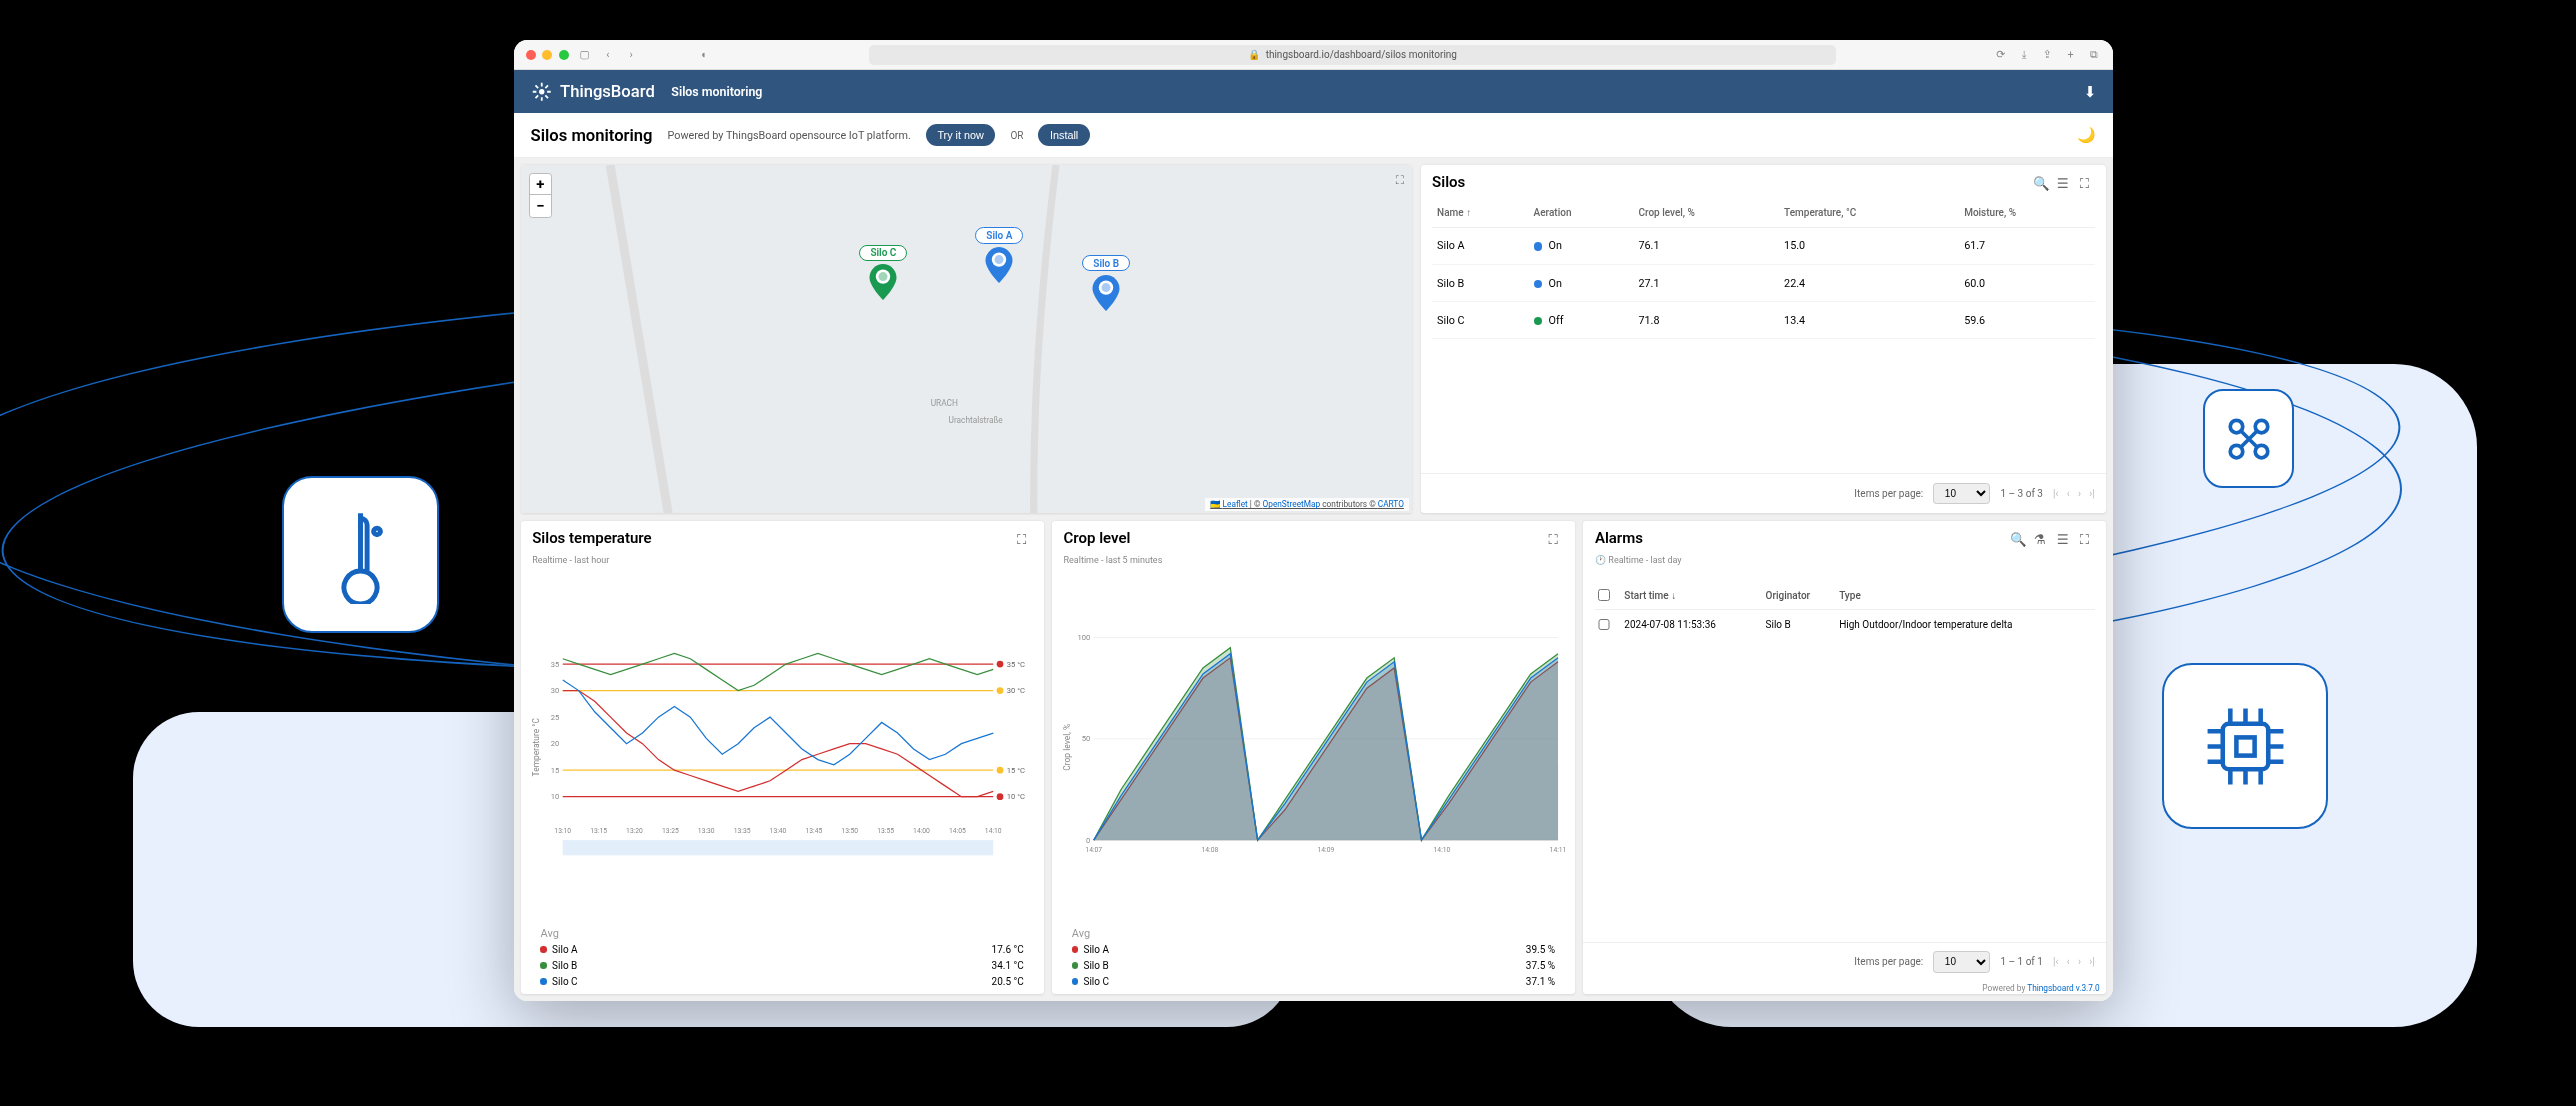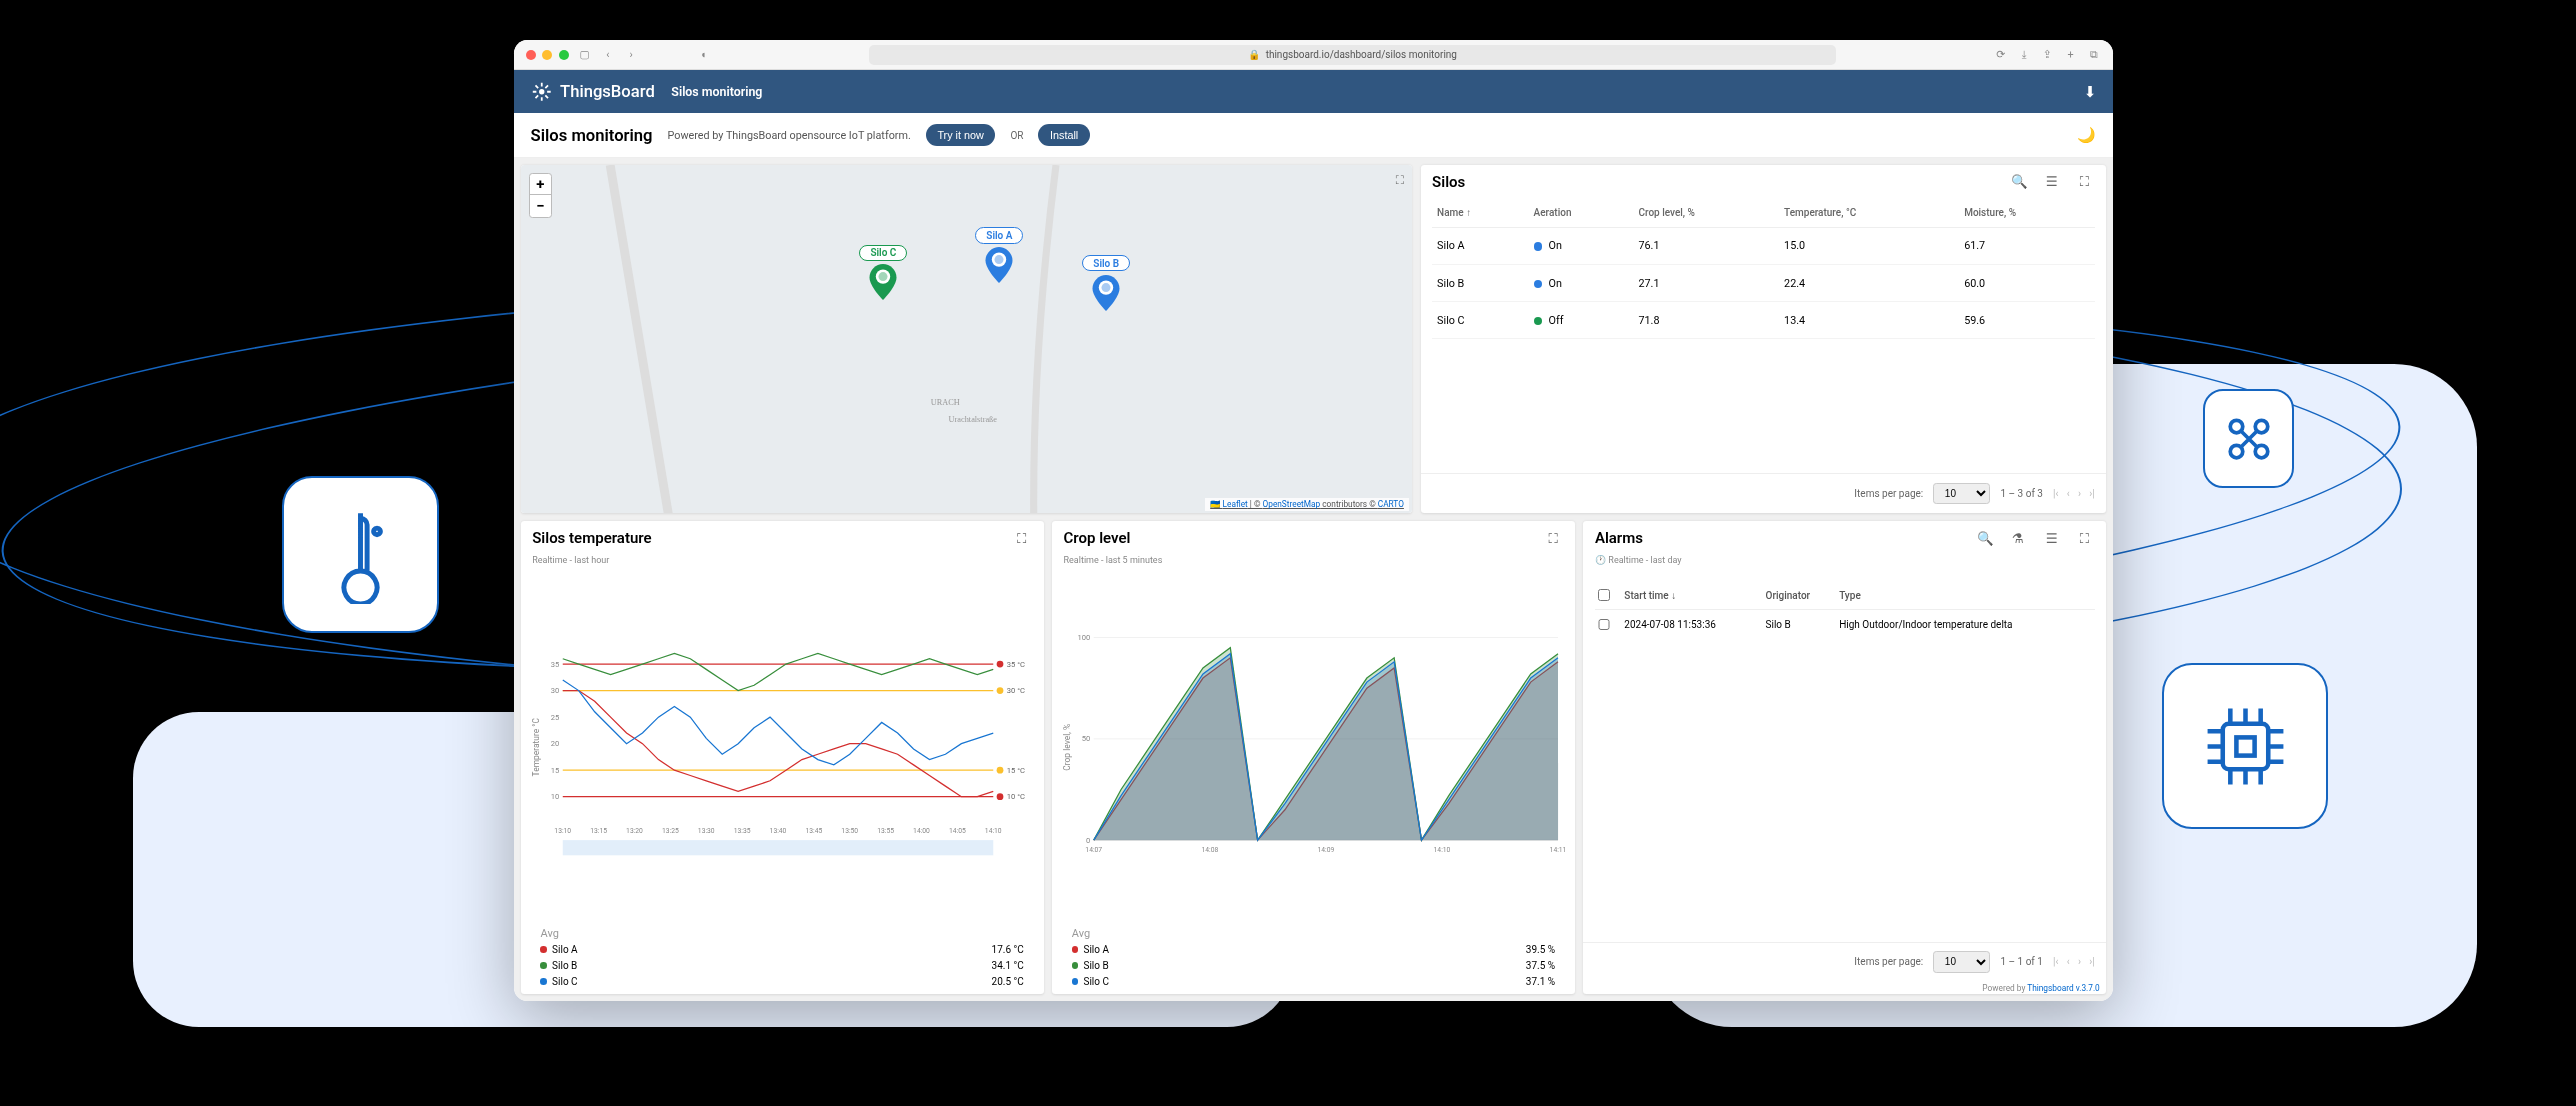--- a/index.html
+++ b/index.html
@@ -48,21 +48,21 @@
 .sub-header-spacer { flex: 1; }
 .dark-toggle { font-size: 15px; }
 
 
 .dash { flex: 1; background: #f0f0f0; padding: 6.6px; display: grid; grid-template-columns: 1.3fr 1fr; grid-template-rows: 348px 1fr; gap: 8.3px; overflow: hidden; }
 .widget { background: #fff; border-radius: 3.3px; box-shadow: 0 0.8px 2.5px rgba(0,0,0,.1); display: flex; flex-direction: column; overflow: hidden; }
 .widget.map { grid-column: 1; grid-row: 1; position: relative; }
 .widget.silos { grid-column: 2; grid-row: 1; }
 .bottom-row { grid-column: 1 / 3; grid-row: 2; display: grid; grid-template-columns: 1fr 1fr 1fr; gap: 8.3px; }
 
-.w-header { display: flex; align-items: center; padding: 8.3px 11.6px; gap: 19px; }
+.w-header { display: flex; align-items: flex-end; padding: 8.3px 11.6px; gap: 8px; }
 .w-title { font-size: 15px; font-weight: 600; flex: 1; }
 .w-icon { width: 15px; height: 15px; color: #666; cursor: pointer; }
 .w-sub { font-size: 9px; color: #888; padding: 0 11.6px 5px; }
 
 
 .map-area { flex: 1; background: #e8ecef; position: relative; }
 .map-roads { position: absolute; inset: 0; }
 .map-zoom { position: absolute; left: 8.3px; top: 8.3px; background: #fff; border: 0.8px solid #bbb; border-radius: 3.3px; width: 23px; z-index: 5; }
 .map-zoom div { height: 21.5px; display: flex; align-items: center; justify-content: center; font-size: 15px; font-weight: bold; cursor: pointer; }
 .map-zoom div:first-child { border-bottom: 0.8px solid #bbb; }
@@ -94,21 +94,21 @@
 
 
 .alarms-body { flex: 1; padding: 0 11.6px; font-size: 10px; }
 .alarms-body table { width: 100%; border-collapse: collapse; margin-top: 12px; }
 .alarms-body th { text-align: left; padding: 6.6px 3.3px; font-size: 10px; color: #555; font-weight: 500; border-bottom: 0.8px solid #eee; }
 .alarms-body td { padding: 8.3px 3.3px; font-size: 10px; vertical-align: top; }
 .alarms-body input[type=checkbox] { width: 11.6px; height: 11.6px; }
 .powered { text-align: right; font-size: 8.3px; color: #888; padding: 1.7px 6.6px; }
 .powered a { color: #0066cc; }
 
-.road-label { position: absolute; font-size: 8.3px; color: #999; font-family: Liberation Serif, serif; }
+.road-label { position: absolute; font-size: 8.3px; color: #999; }
 </style>
 </head>
 <body>
 
 <div class="bg-blob blob1"></div>
 <div class="bg-blob blob2"></div>
 <div class="orbit orbit1"></div>
 <div class="orbit orbit2"></div>
 
 <div class="float-card fc1">

